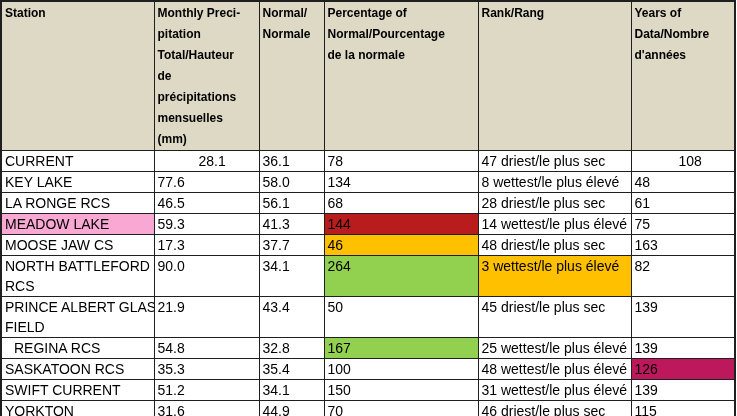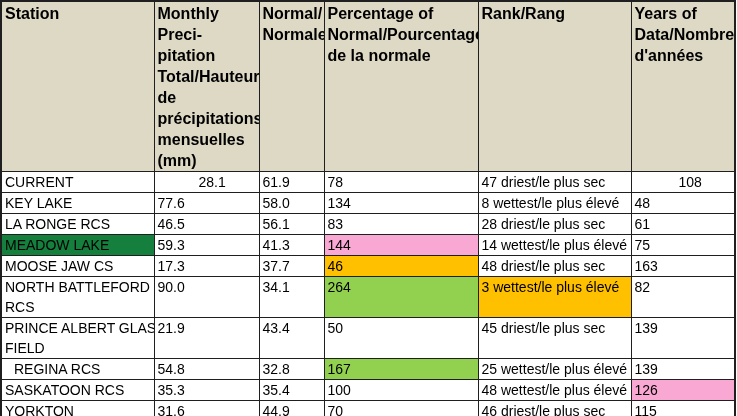--- a/index.html
+++ b/index.html
@@ -24,21 +24,21 @@
   table.precip th,
   table.precip td {
     border: 1px solid #1f1f1f;
     vertical-align: top;
     text-align: left;
     overflow: hidden;
     box-sizing: border-box;
   }
   table.precip th {
     font-weight: bold;
-    font-size: 16px;
+    font-size: 12px;
     line-height: 21px;
     padding: 1px 1px 0 3px;
     height: 146px;
     white-space: pre-line;
   }
   table.precip td {
     font-size: 14px;
     line-height: 20px;
     height: 20px;
     padding: 0 1px 0 3px;
@@ -82,46 +82,46 @@
           <th class="col-rank" style="background: rgb(221, 217, 196);">Rank/Rang</th>
           <th class="col-years" style="background: rgb(221, 217, 196);">Years of
 Data/Nombre
 d'années</th>
         </tr>
     </thead>
     <tbody>
         <tr>
           <td class="col-station" style="background: rgb(255, 255, 255);">CURRENT</td>
           <td class="col-precip" style="background: rgb(255, 255, 255); padding-left: 44px;">28.1</td>
-          <td class="col-normal" style="background: rgb(255, 255, 255);">61.9</td>
+          <td class="col-normal" style="background: rgb(255, 255, 255);">36.1</td>
           <td class="col-percent" style="background: rgb(255, 255, 255);">78</td>
           <td class="col-rank" style="background: rgb(255, 255, 255);">47 driest/le plus sec</td>
           <td class="col-years" style="background: rgb(255, 255, 255); padding-left: 47px;">108</td>
         </tr>
         <tr>
           <td class="col-station" style="background: rgb(255, 255, 255);">KEY LAKE</td>
           <td class="col-precip" style="background: rgb(255, 255, 255);">77.6</td>
           <td class="col-normal" style="background: rgb(255, 255, 255);">58.0</td>
           <td class="col-percent" style="background: rgb(255, 255, 255);">134</td>
           <td class="col-rank" style="background: rgb(255, 255, 255);">8 wettest/le plus élevé</td>
           <td class="col-years" style="background: rgb(255, 255, 255);">48</td>
         </tr>
         <tr>
           <td class="col-station" style="background: rgb(255, 255, 255);">LA RONGE RCS</td>
           <td class="col-precip" style="background: rgb(255, 255, 255);">46.5</td>
           <td class="col-normal" style="background: rgb(255, 255, 255);">56.1</td>
-          <td class="col-percent" style="background: rgb(255, 255, 255);">83</td>
+          <td class="col-percent" style="background: rgb(255, 255, 255);">68</td>
           <td class="col-rank" style="background: rgb(255, 255, 255);">28 driest/le plus sec</td>
           <td class="col-years" style="background: rgb(255, 255, 255);">61</td>
         </tr>
         <tr>
-          <td class="col-station" style="background: #15803d; margin-top: 36px;">MEADOW LAKE</td>
+          <td class="col-station" style="background: #f9a8d4; margin-top: 36px;">MEADOW LAKE</td>
           <td class="col-precip" style="background: rgb(255, 255, 255);">59.3</td>
           <td class="col-normal" style="background: rgb(255, 255, 255);">41.3</td>
-          <td class="col-percent" style="background: #f9a8d4;">144</td>
+          <td class="col-percent" style="background: #b91c1c;">144</td>
           <td class="col-rank" style="background: rgb(255, 255, 255);">14 wettest/le plus élevé</td>
           <td class="col-years" style="background: rgb(255, 255, 255);">75</td>
         </tr>
         <tr>
           <td class="col-station" style="background: rgb(255, 255, 255);">MOOSE JAW CS</td>
           <td class="col-precip" style="background: rgb(255, 255, 255);">17.3</td>
           <td class="col-normal" style="background: rgb(255, 255, 255);">37.7</td>
           <td class="col-percent" style="background: rgb(255, 192, 0);">46</td>
           <td class="col-rank" style="background: rgb(255, 255, 255);">48 driest/le plus sec</td>
           <td class="col-years" style="background: rgb(255, 255, 255);">163</td>
@@ -151,21 +151,29 @@
           <td class="col-percent" style="background: rgb(146, 208, 80);">167</td>
           <td class="col-rank" style="background: rgb(255, 255, 255);">25 wettest/le plus élevé</td>
           <td class="col-years" style="background: rgb(255, 255, 255);">139</td>
         </tr>
         <tr>
           <td class="col-station" style="background: rgb(255, 255, 255);">SASKATOON RCS</td>
           <td class="col-precip" style="background: rgb(255, 255, 255);">35.3</td>
           <td class="col-normal" style="background: rgb(255, 255, 255);">35.4</td>
           <td class="col-percent" style="background: rgb(255, 255, 255);">100</td>
           <td class="col-rank" style="background: rgb(255, 255, 255);">48 wettest/le plus élevé</td>
-          <td class="col-years" style="background: #f9a8d4;">126</td>
+          <td class="col-years" style="background: #be185d;">126</td>
+        </tr>
+        <tr>
+          <td class="col-station" style="background: rgb(255, 255, 255);">SWIFT CURRENT</td>
+          <td class="col-precip" style="background: rgb(255, 255, 255);">51.2</td>
+          <td class="col-normal" style="background: rgb(255, 255, 255);">34.1</td>
+          <td class="col-percent" style="background: rgb(255, 255, 255);">150</td>
+          <td class="col-rank" style="background: rgb(255, 255, 255);">31 wettest/le plus élevé</td>
+          <td class="col-years" style="background: rgb(255, 255, 255);">139</td>
         </tr>
         <tr>
           <td class="col-station" style="background: rgb(255, 255, 255);">YORKTON</td>
           <td class="col-precip" style="background: rgb(255, 255, 255);">31.6</td>
           <td class="col-normal" style="background: rgb(255, 255, 255);">44.9</td>
           <td class="col-percent" style="background: rgb(255, 255, 255);">70</td>
           <td class="col-rank" style="background: rgb(255, 255, 255);">46 driest/le plus sec</td>
           <td class="col-years" style="background: rgb(255, 255, 255);">115</td>
         </tr>
       </tbody>

